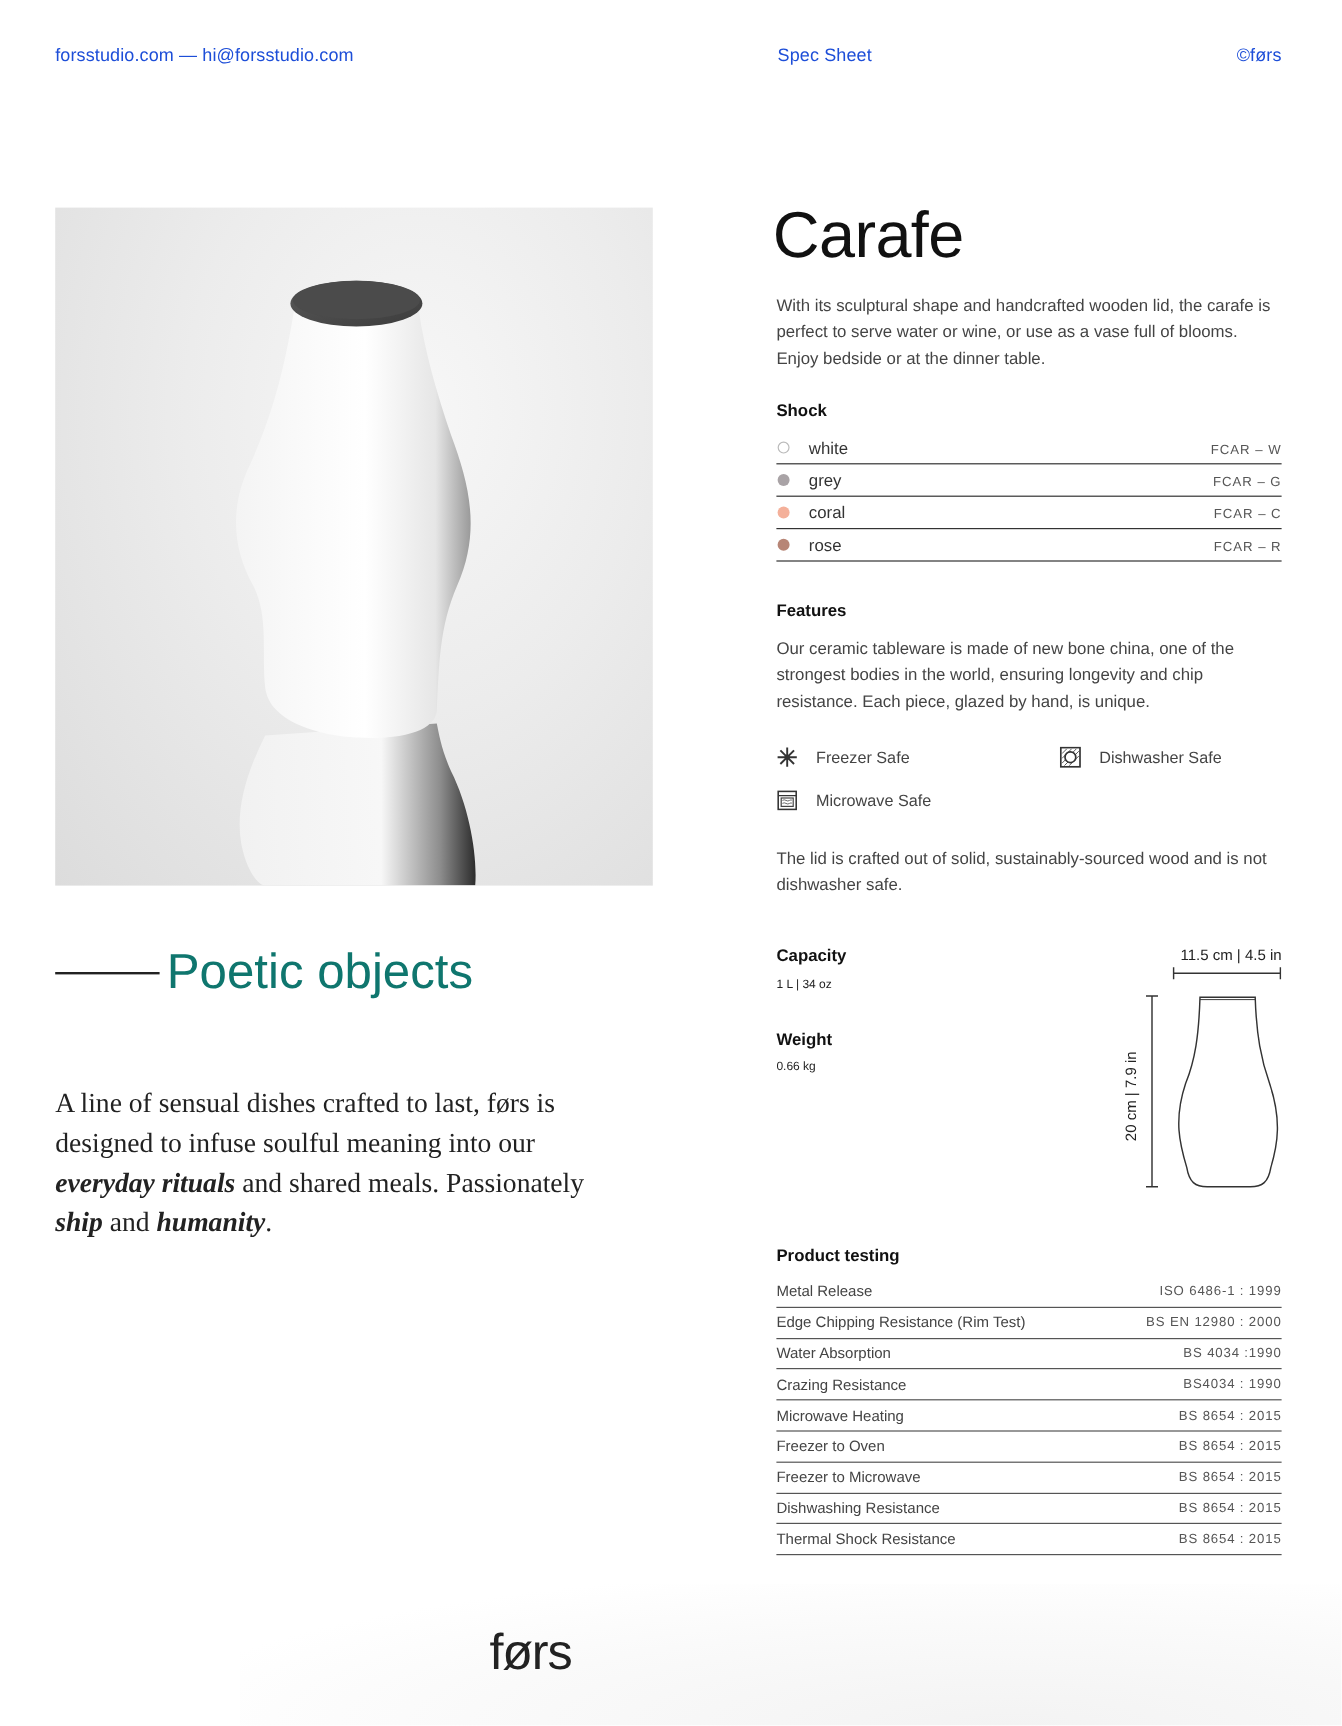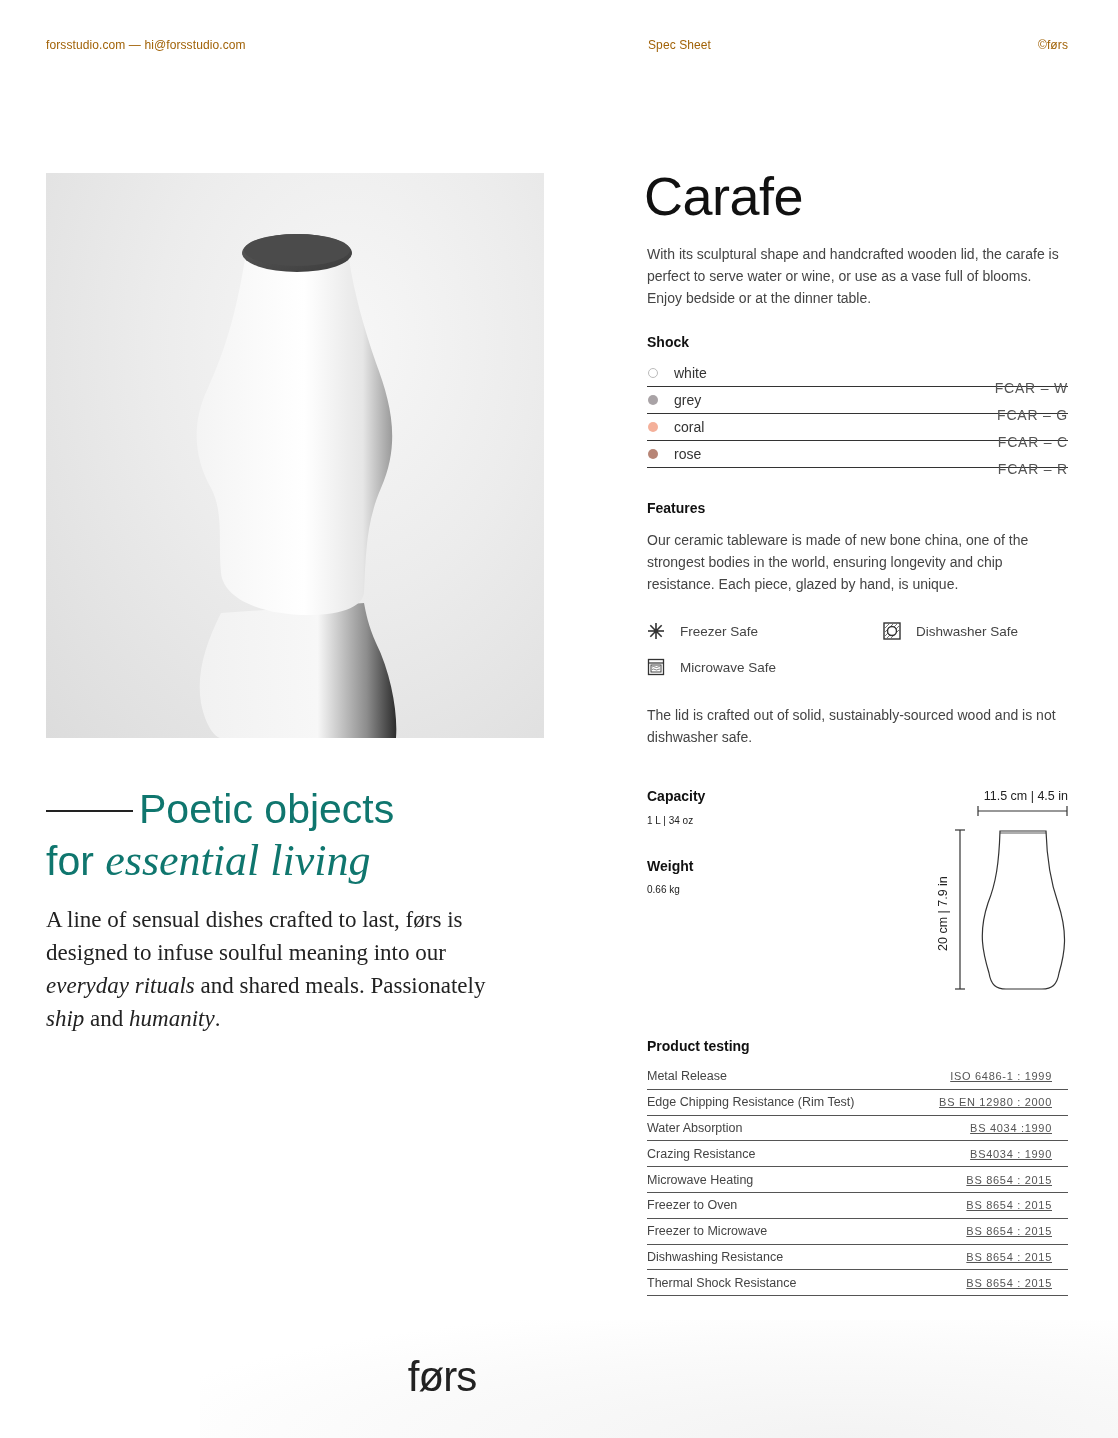--- a/index.html
+++ b/index.html
@@ -1,66 +1,66 @@
 <!DOCTYPE html>
 <html><head>
 <meta charset="utf-8">
 <style>
   * { box-sizing: border-box; margin: 0; padding: 0; }
   html, body { width: 1118px; height: 1438px; background: #ffffff; overflow: hidden; }
   body { position: relative; font-family: "Liberation Sans", sans-serif; color: #222; }
 
   
-  .header { position: absolute; top: 38px; left: 46px; right: 50px; height: 20px; font-size: 12px; color: #a16207; letter-spacing: 0.1px; }
+  .header { position: absolute; top: 38px; left: 46px; right: 50px; height: 20px; font-size: 15px; color: #1d4ed8; letter-spacing: 0.1px; }
   .header .contact { position: absolute; left: 0; top: 0; }
   .header .doctype { position: absolute; left: 602px; top: 0; }
   .header .copyright { position: absolute; right: 0; top: 0; }
 
   
   .photo { position: absolute; left: 46px; top: 173px; width: 498px; height: 565px; overflow: hidden;
     background: radial-gradient(ellipse at 60% 30%, #f7f7f7 0%, #ececec 45%, #dcdcdc 100%); }
   .photo svg { position: absolute; left: 0; top: 0; }
 
   
   .tagline { position: absolute; left: 46px; top: 783px; width: 500px; color: #0f766e; }
   .tag-line1 { font-size: 41px; line-height: 52px; display: flex; align-items: center; }
   .tag-rule { display: inline-block; width: 87px; height: 1.5px; background: #222; margin-right: 6px; margin-top: 4px; }
   .tag-line2 { font-size: 41px; line-height: 52px; }
   .tag-line2 .it { font-family: "Liberation Serif", serif; font-style: italic; font-size: 44px; }
 
   .intro { position: absolute; left: 46px; top: 903px; width: 470px; font-family: "Liberation Serif", serif; font-size: 23px; line-height: 33px; color: #222; }
-  .intro em { font-style: italic; }
+  .intro em { font-style: italic; font-weight: bold; }
 
   
   .right { position: absolute; left: 647px; top: 0; width: 421px; }
   .title { position: absolute; top: 165px; left: -3px; font-size: 54px; font-weight: 400; color: #111; letter-spacing: -0.5px; }
   .desc { position: absolute; top: 243px; left: 0; width: 421px; font-size: 14px; line-height: 22px; color: #444; }
 
   .sec-h { position: absolute; left: 0; font-size: 14px; font-weight: 700; color: #111; }
 
   .color-list { position: absolute; top: 360px; left: 0; width: 421px; }
   .color-row { height: 27px; border-bottom: 1.4px solid #333; position: relative; display: flex; align-items: center; }
   .swatch { width: 10px; height: 10px; border-radius: 50%; margin-left: 1px; margin-right: 16px; }
   .swatch.outline { border: 1px solid #bbb; background: #fff; }
   .color-name { font-size: 14px; color: #333; }
-  .color-code { position: absolute; right: 0; font-size: 14px; color: #555; letter-spacing: 0.8px; top: 20px; padding-left: 22px; }
+  .color-code { position: absolute; right: 0; font-size: 11px; color: #555; letter-spacing: 0.8px; top: 9px; padding-left: 22px; }
 
   .features-text { position: absolute; top: 529px; left: 0; width: 421px; font-size: 14px; line-height: 22px; color: #444; }
   .feat { position: absolute; display: flex; align-items: center; font-size: 13.5px; color: #444; }
   .feat .ic { width: 18px; height: 18px; margin-right: 15px; display: inline-flex; align-items: center; justify-content: center; }
   .lid-text { position: absolute; top: 704px; left: 0; width: 421px; font-size: 14px; line-height: 22px; color: #444; }
 
   .spec-val { position: absolute; left: 0; font-size: 10px; color: #222; text-align: center; }
   .dim-w { position: absolute; right: 0; top: 789px; font-size: 12.5px; color: #222; }
   .diagram { position: absolute; left: 280px; top: 803px; }
 
   .test-list { position: absolute; top: 1064px; left: 0; width: 421px; }
   .test-row { height: 25.8px; border-bottom: 1.4px solid #555; position: relative; display: flex; align-items: center; }
   .test-name { font-size: 12.5px; color: #444; }
-  .test-std { position: absolute; right: 16px; font-size: 11px; color: #555; letter-spacing: 0.7px; text-decoration: underline; }
+  .test-std { position: absolute; right: 0; font-size: 11px; color: #555; letter-spacing: 0.7px; }
 
   .footer-logo { position: absolute; top: 1353px; left: 0; width: 884px; text-align: center; font-size: 42px; color: #222; letter-spacing: -1px; }
   .footer-shade { position: absolute; left: 200px; top: 1320px; width: 918px; height: 118px;
     background: radial-gradient(ellipse at 70% 100%, #f3f3f3 0%, #fafafa 50%, rgba(255,255,255,0) 80%); }
 </style>
 </head>
 <body>
 
 <div class="header">
   <span class="contact">forsstudio.com — hi@forsstudio.com</span>
@@ -100,23 +100,20 @@
     <ellipse cx="251" cy="80" rx="55" ry="19" fill="url(#lidg)"></ellipse>
     <ellipse cx="251" cy="77" rx="53" ry="16" fill="#4b4b4b"></ellipse>
   </svg>
 </div>
 
 <div class="tagline">
   <div class="tag-line1">
     <span class="tag-rule"></span>
     <span>Poetic objects</span>
   </div>
-  <div class="tag-line2">
-    <span>for </span><span class="it">essential living</span>
-  </div>
 </div>
 
 <div class="intro">
   <div>A line of sensual dishes crafted to last, førs is</div>
   <div>designed to infuse soulful meaning into our</div>
   <div><em>everyday rituals</em><span> and shared meals. Passionately</span></div>
   <div><em>ship</em><span> and </span><em>humanity</em><span>.</span></div>
 </div>
 
 <div class="right">

